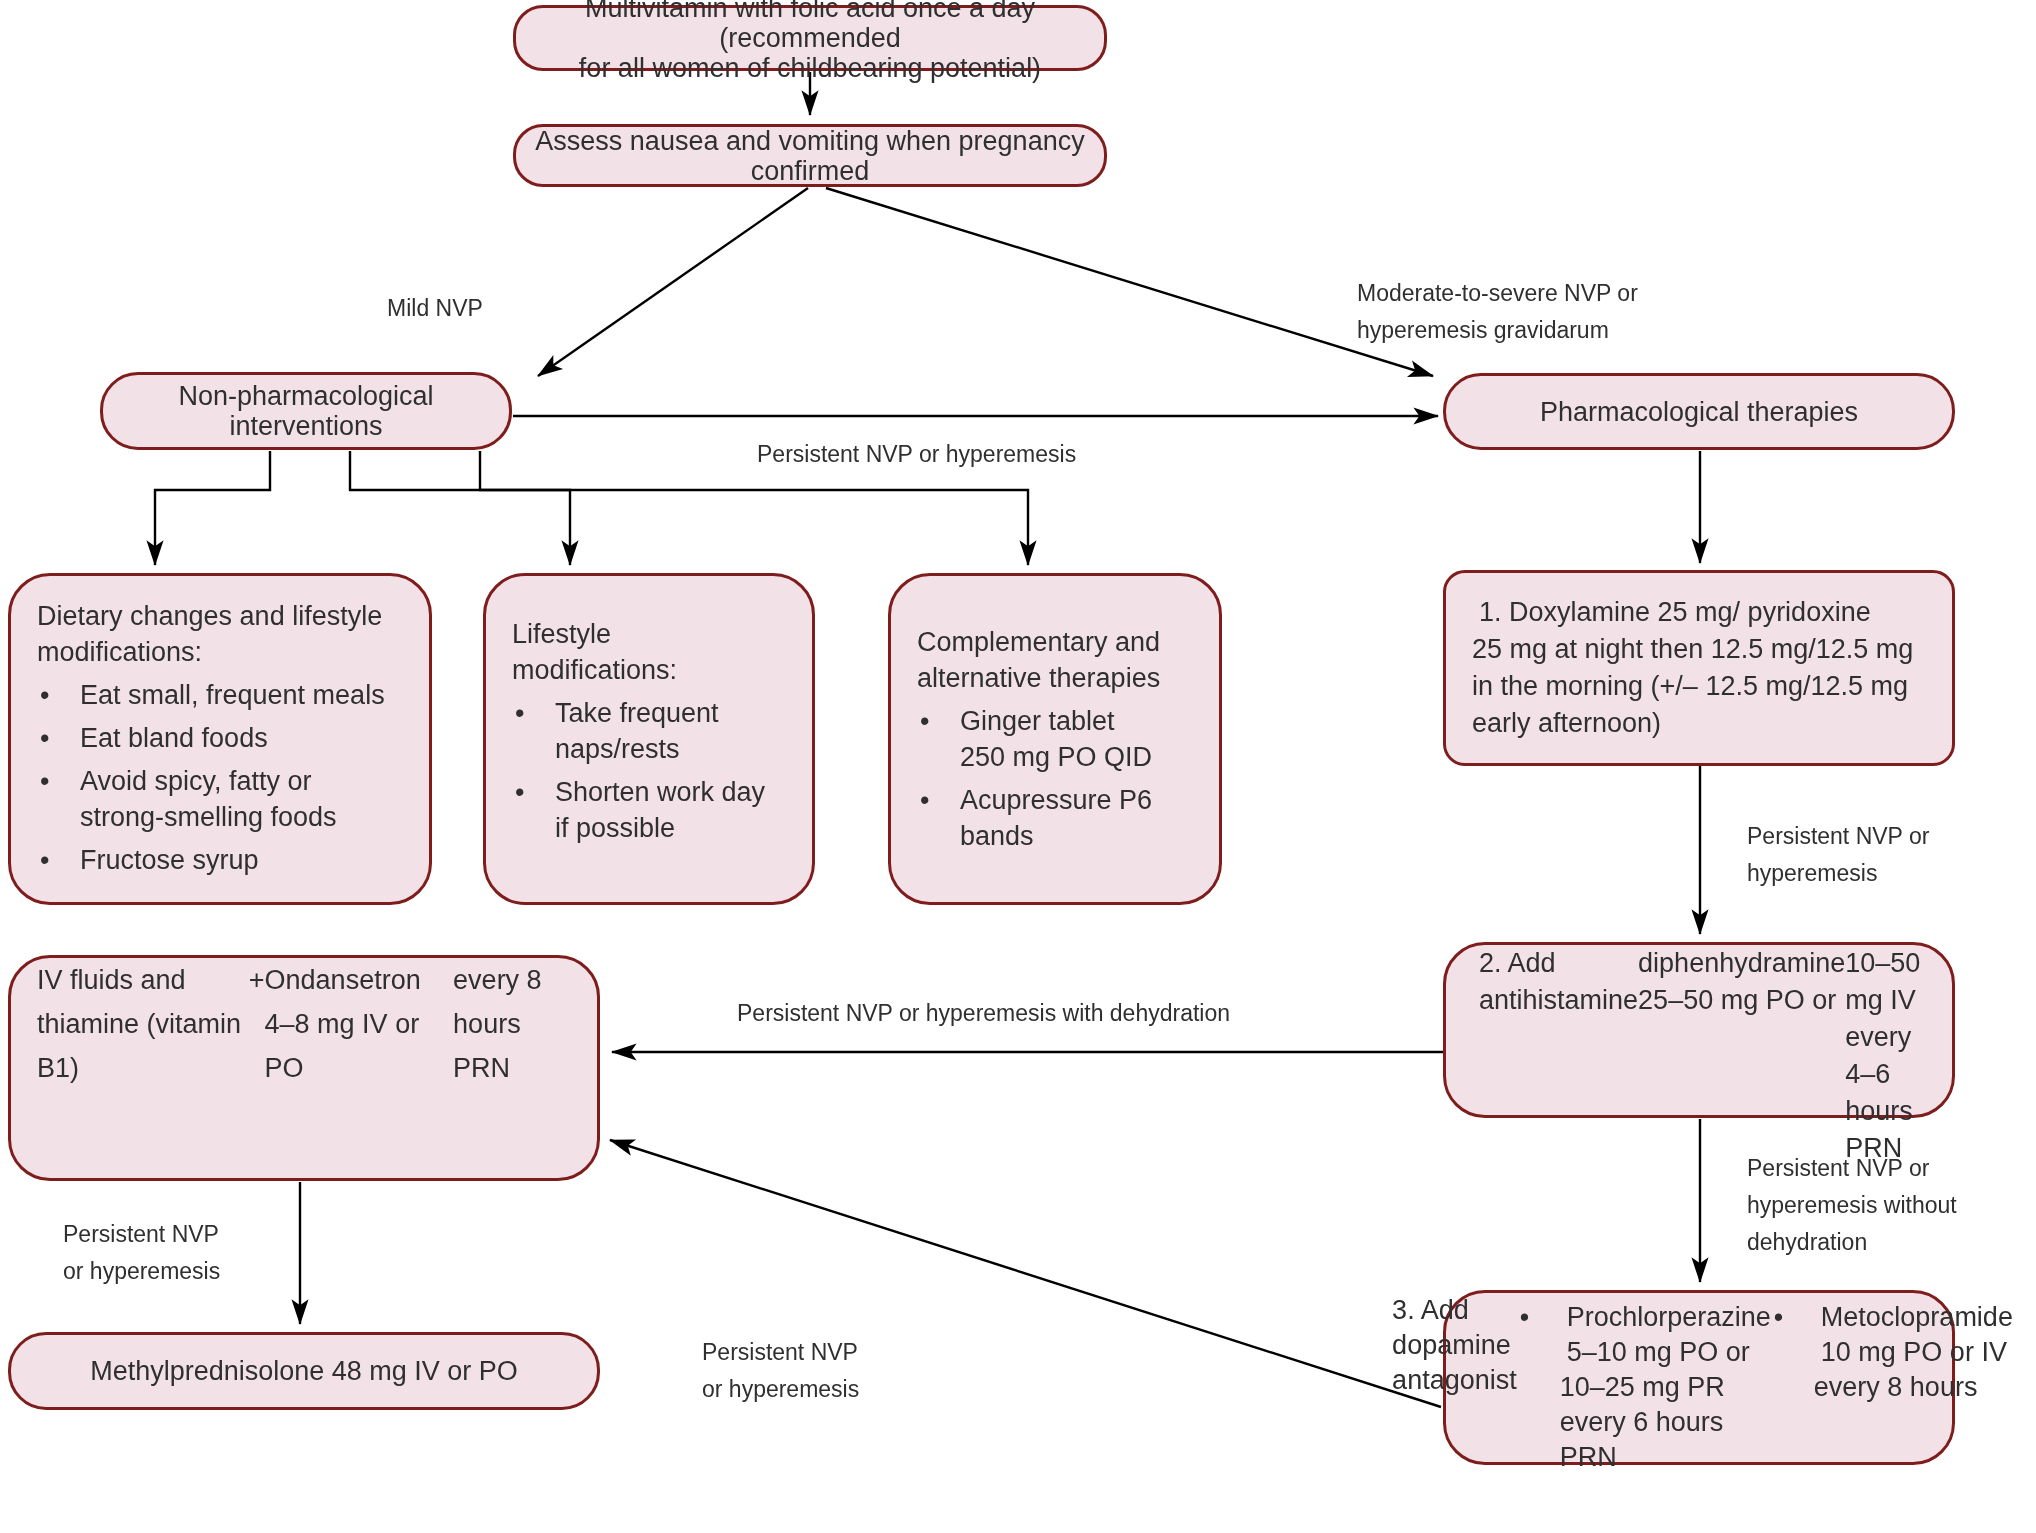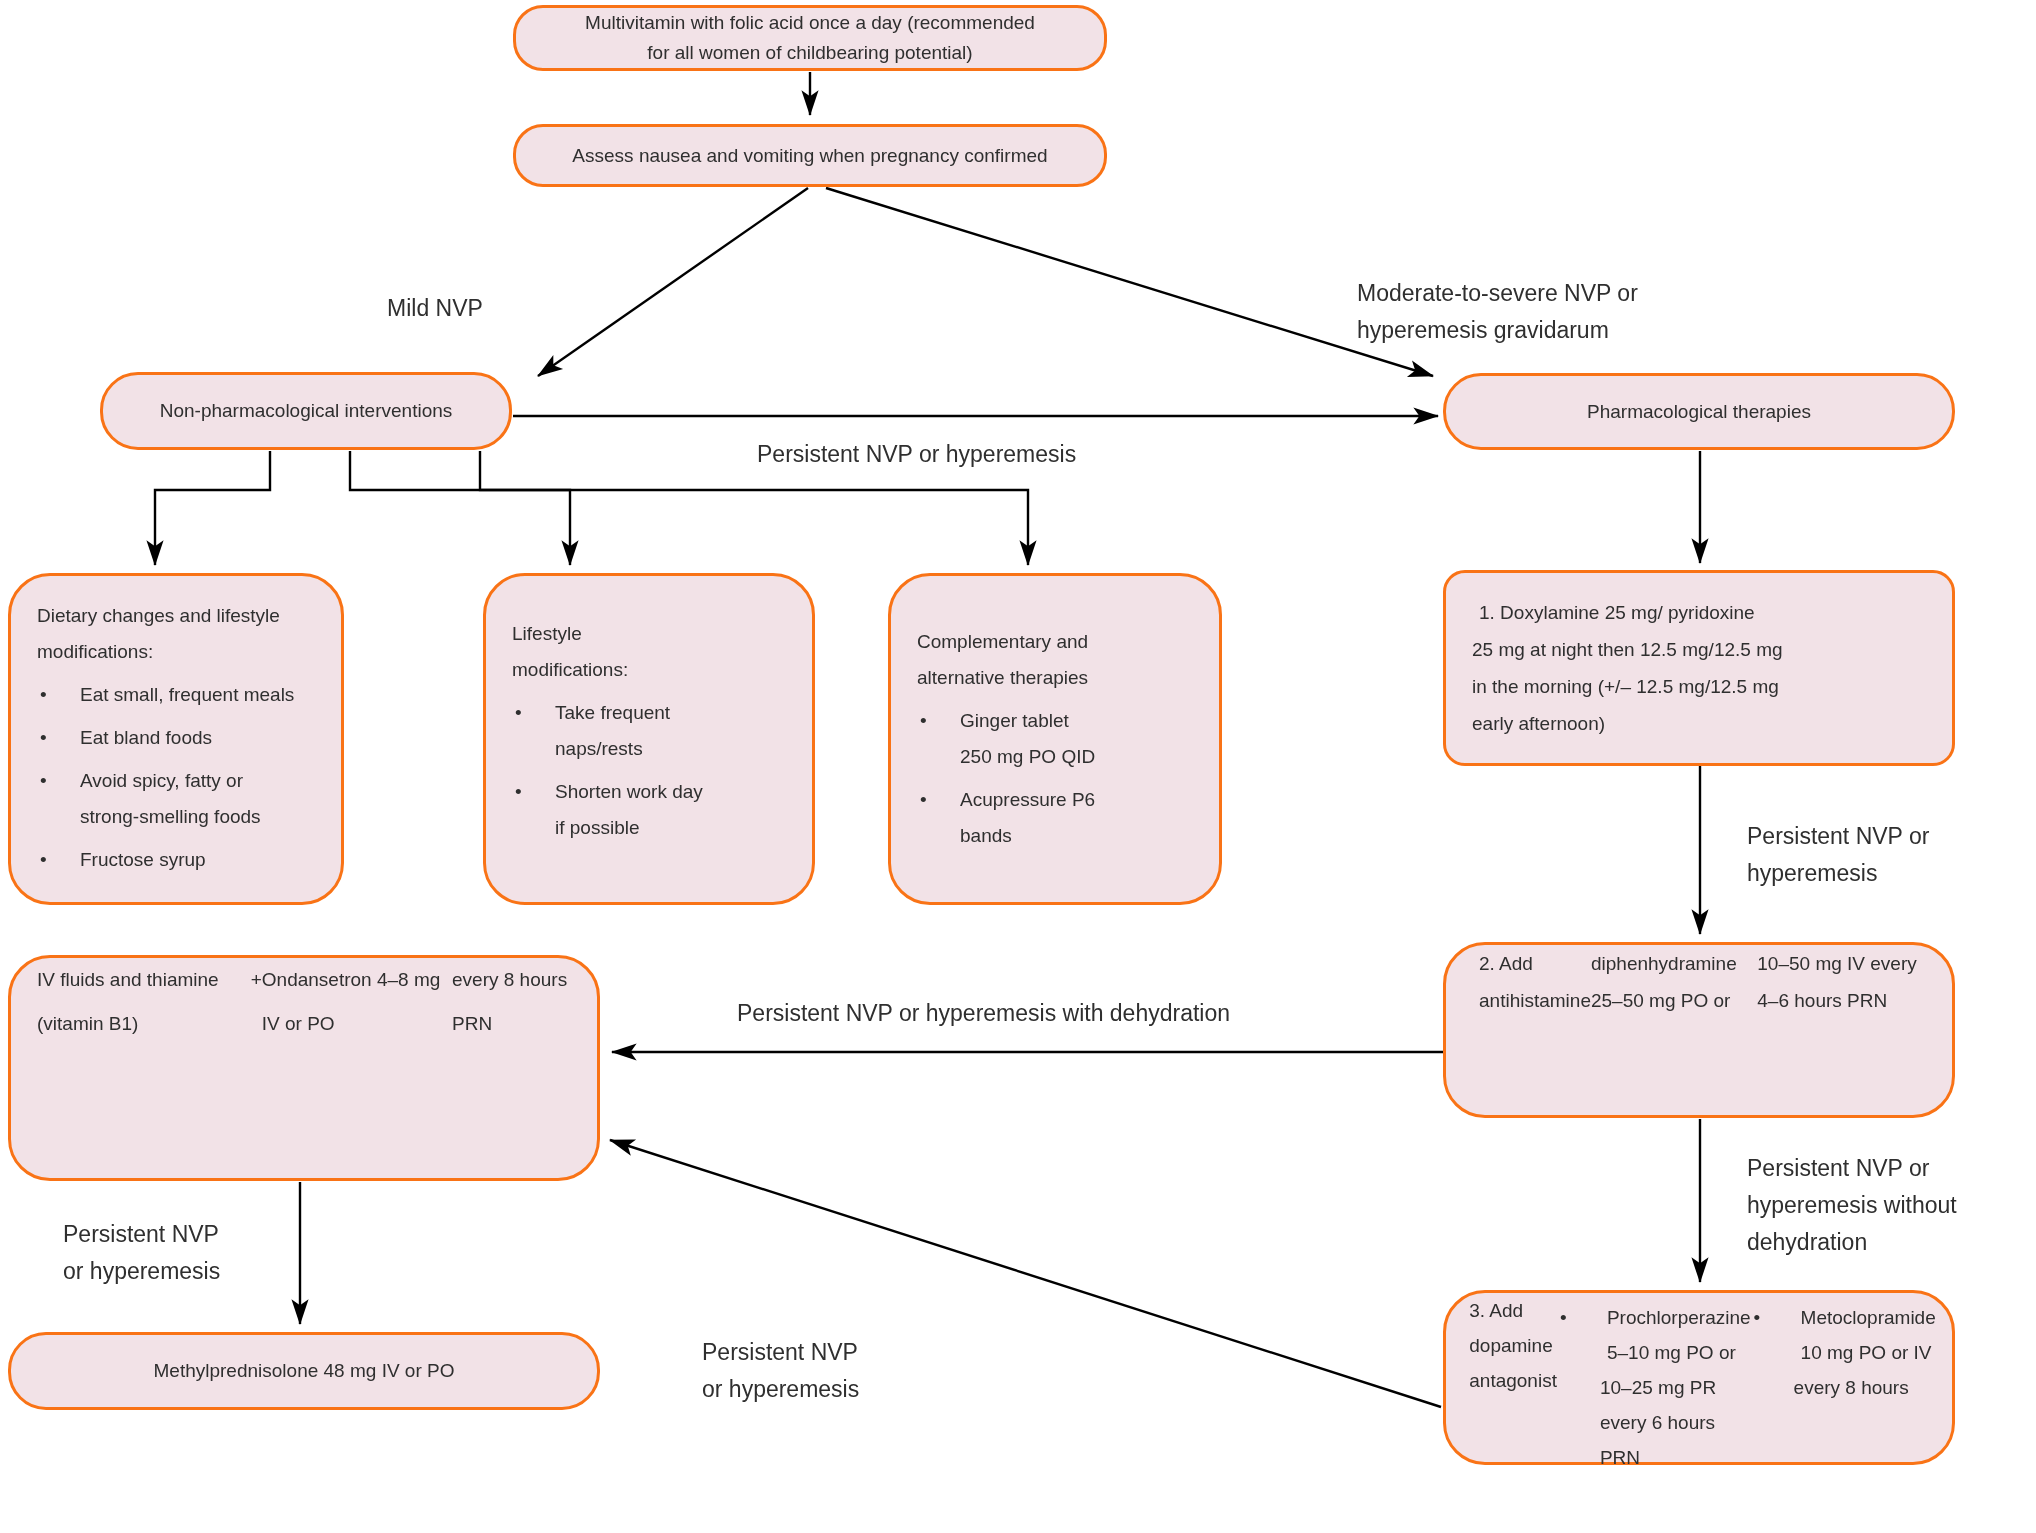--- a/index.html
+++ b/index.html
@@ -13,23 +13,23 @@
     overflow: hidden;
   }
   svg.arrows {
     position: absolute;
     left: 0; top: 0;
     width: 2036px; height: 1533px;
   }
   .box {
     position: absolute;
     background: #f2e2e7;
-    border: 3px solid #f97316;
+    border: 3px solid #7f1d1d;
     box-sizing: border-box;
-    font-size: 19px;
+    font-size: 27px;
   }
   .pill {
     display: flex;
     flex-direction: column;
     align-items: center;
     justify-content: center;
     text-align: center;
     line-height: 30px;
   }
   .content {
@@ -107,21 +107,21 @@
   </div>
 
   <div class="box pill" style="left:1443px; top:373px; width:512px; height:77px; border-radius:38px;">
     <span class="line">Pharmacological therapies</span>
   </div>
 
   <div class="edge-label center-text" style="left:757px; top:436px; width:550px;">
     <span class="line">Persistent NVP or hyperemesis</span>
   </div>
 
-  <div class="box content" style="left:8px; top:573px; width:336px; height:332px; border-radius:42px;">
+  <div class="box content" style="left:8px; top:573px; width:424px; height:332px; border-radius:42px;">
     <div class="title">
       <span class="line">Dietary changes and lifestyle</span>
       <span class="line">modifications:</span>
     </div>
     <div class="bullet">
       <span class="dot">•</span>
       <div>
           <span class="line">Eat small, frequent meals</span>
         </div>
     </div>

